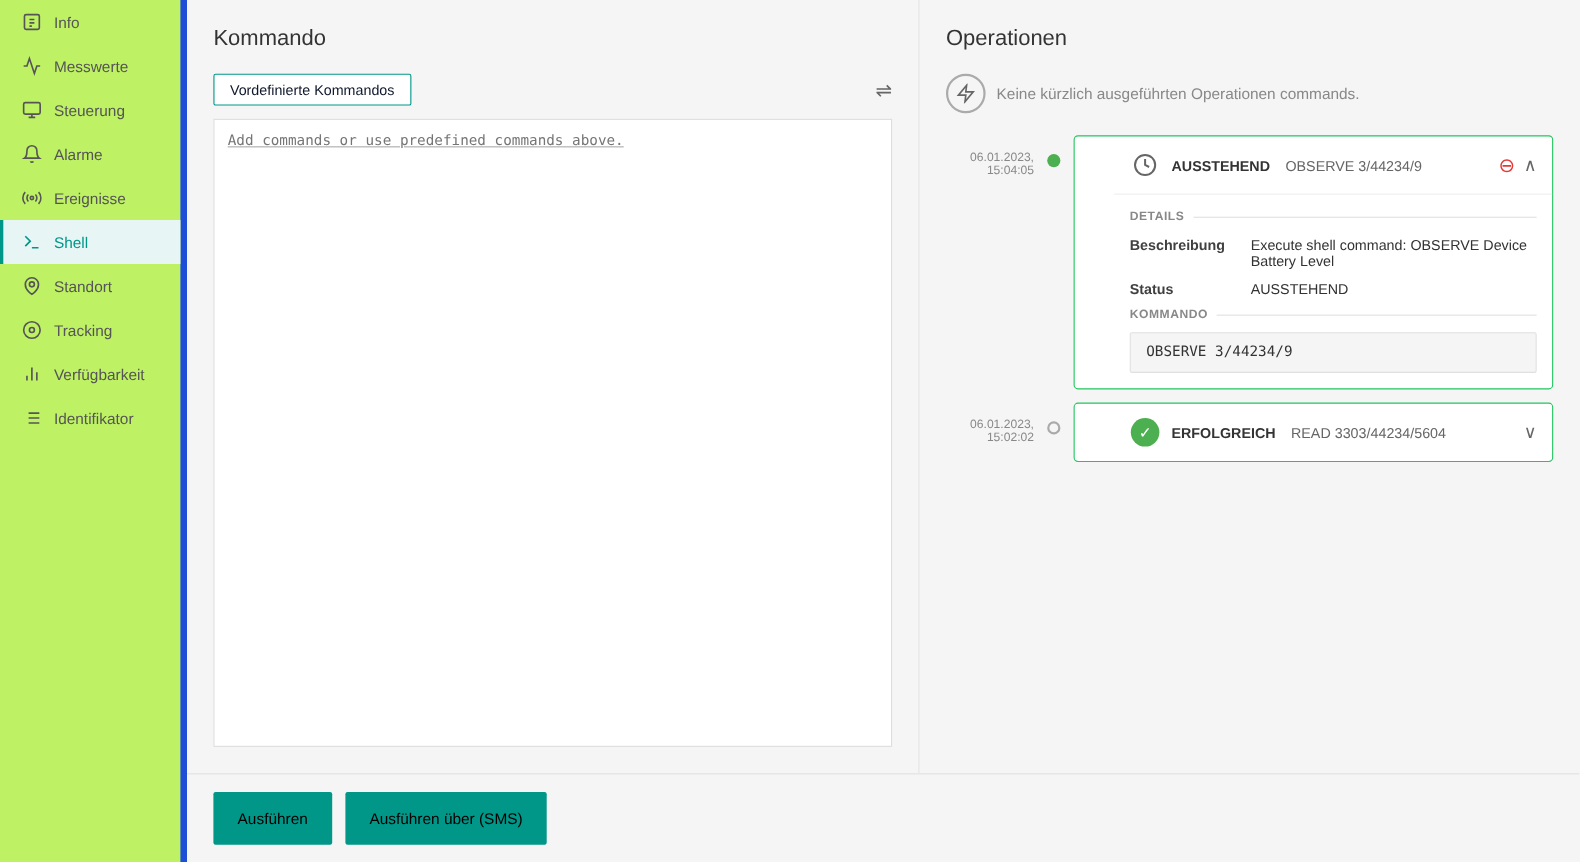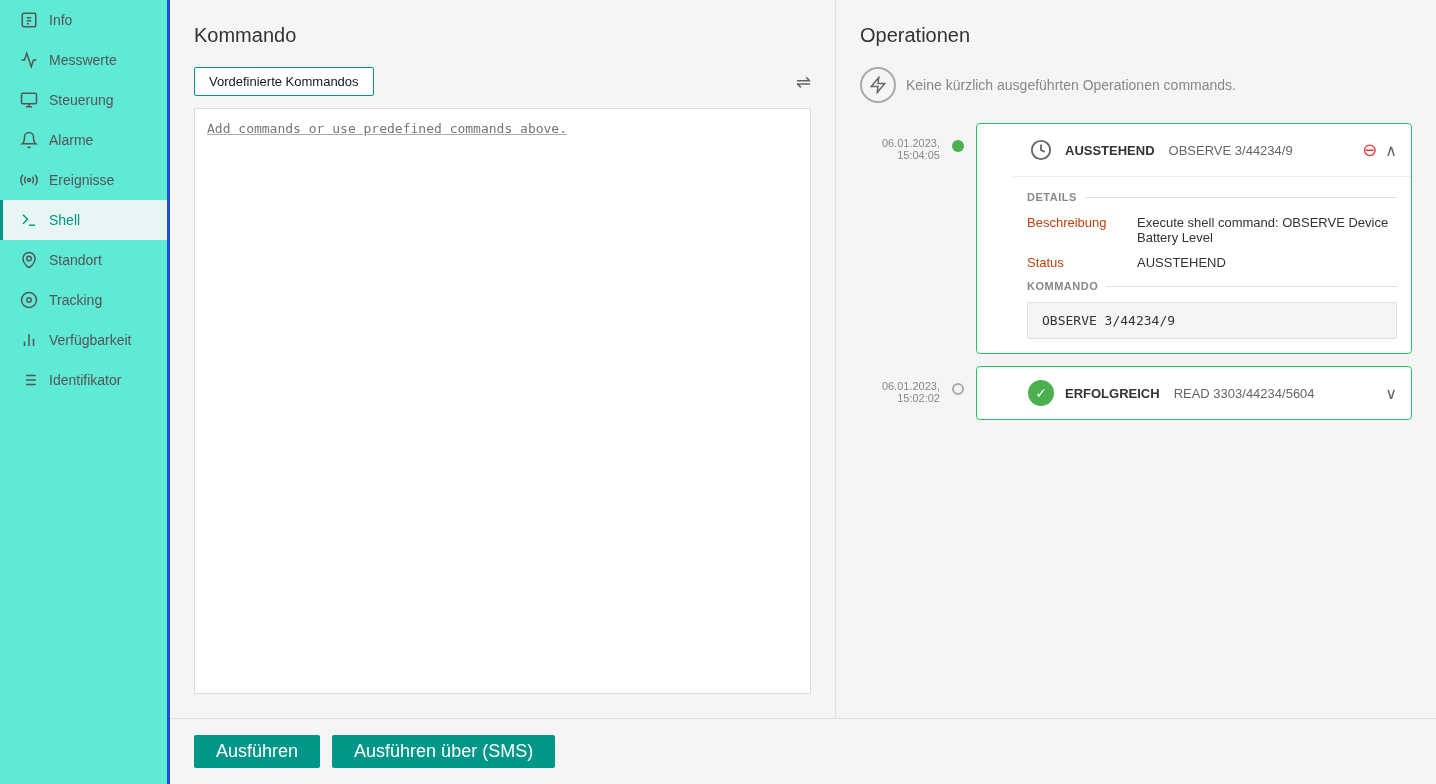--- a/index.html
+++ b/index.html
@@ -1,22 +1,22 @@
 <!DOCTYPE html>
 <html><head>
   <meta charset="utf-8">
   <style>
     * { box-sizing: border-box; margin: 0; padding: 0; }
     body { font-family: Arial, sans-serif; font-size: 14px; background: #f5f5f5; display: flex; height: 784px; overflow: hidden; }
 
     
     .sidebar {
       width: 170px;
-      background: #5eead4;
-      border-right: 3px solid #1d4ed8;
+      background: #bef264;
+      border-right: 6px solid #1d4ed8;
       flex-shrink: 0;
       display: flex;
       flex-direction: column;
     }
     .sidebar-item {
       display: flex;
       align-items: center;
       gap: 10px;
       padding: 10px 16px;
       cursor: pointer;
@@ -103,25 +103,25 @@
     
     .footer-buttons {
       background: #f5f5f5;
       padding: 16px 24px;
       display: flex;
       gap: 12px;
       border-top: 1px solid #e0e0e0;
     }
     .btn-primary {
       background: #009688;
-      color: #ffffff;
+      color: #000000;
       border: none;
-      padding: 6px 22px;
-      cursor: pointer;
-      font-size: 18px;
+      padding: 16px 22px;
+      cursor: pointer;
+      font-size: 14px;
       border-radius: 2px;
     }
 
     
     .operationen-panel {
       width: 600px;
       background: #f5f5f5;
       padding: 24px;
       display: flex;
       flex-direction: column;
@@ -251,22 +251,22 @@
       flex: 1;
       height: 1px;
       background: #e0e0e0;
     }
     .detail-row {
       display: flex;
       margin-bottom: 10px;
       font-size: 13px;
     }
     .detail-key {
-      color: #c2410c;
-      font-weight: 400;
+      color: #404040;
+      font-weight: 700;
       width: 110px;
       flex-shrink: 0;
     }
     .detail-value {
       color: #333;
     }
     .detail-value.status-ausstehend {
       color: #333;
       font-weight: 500;
     }

